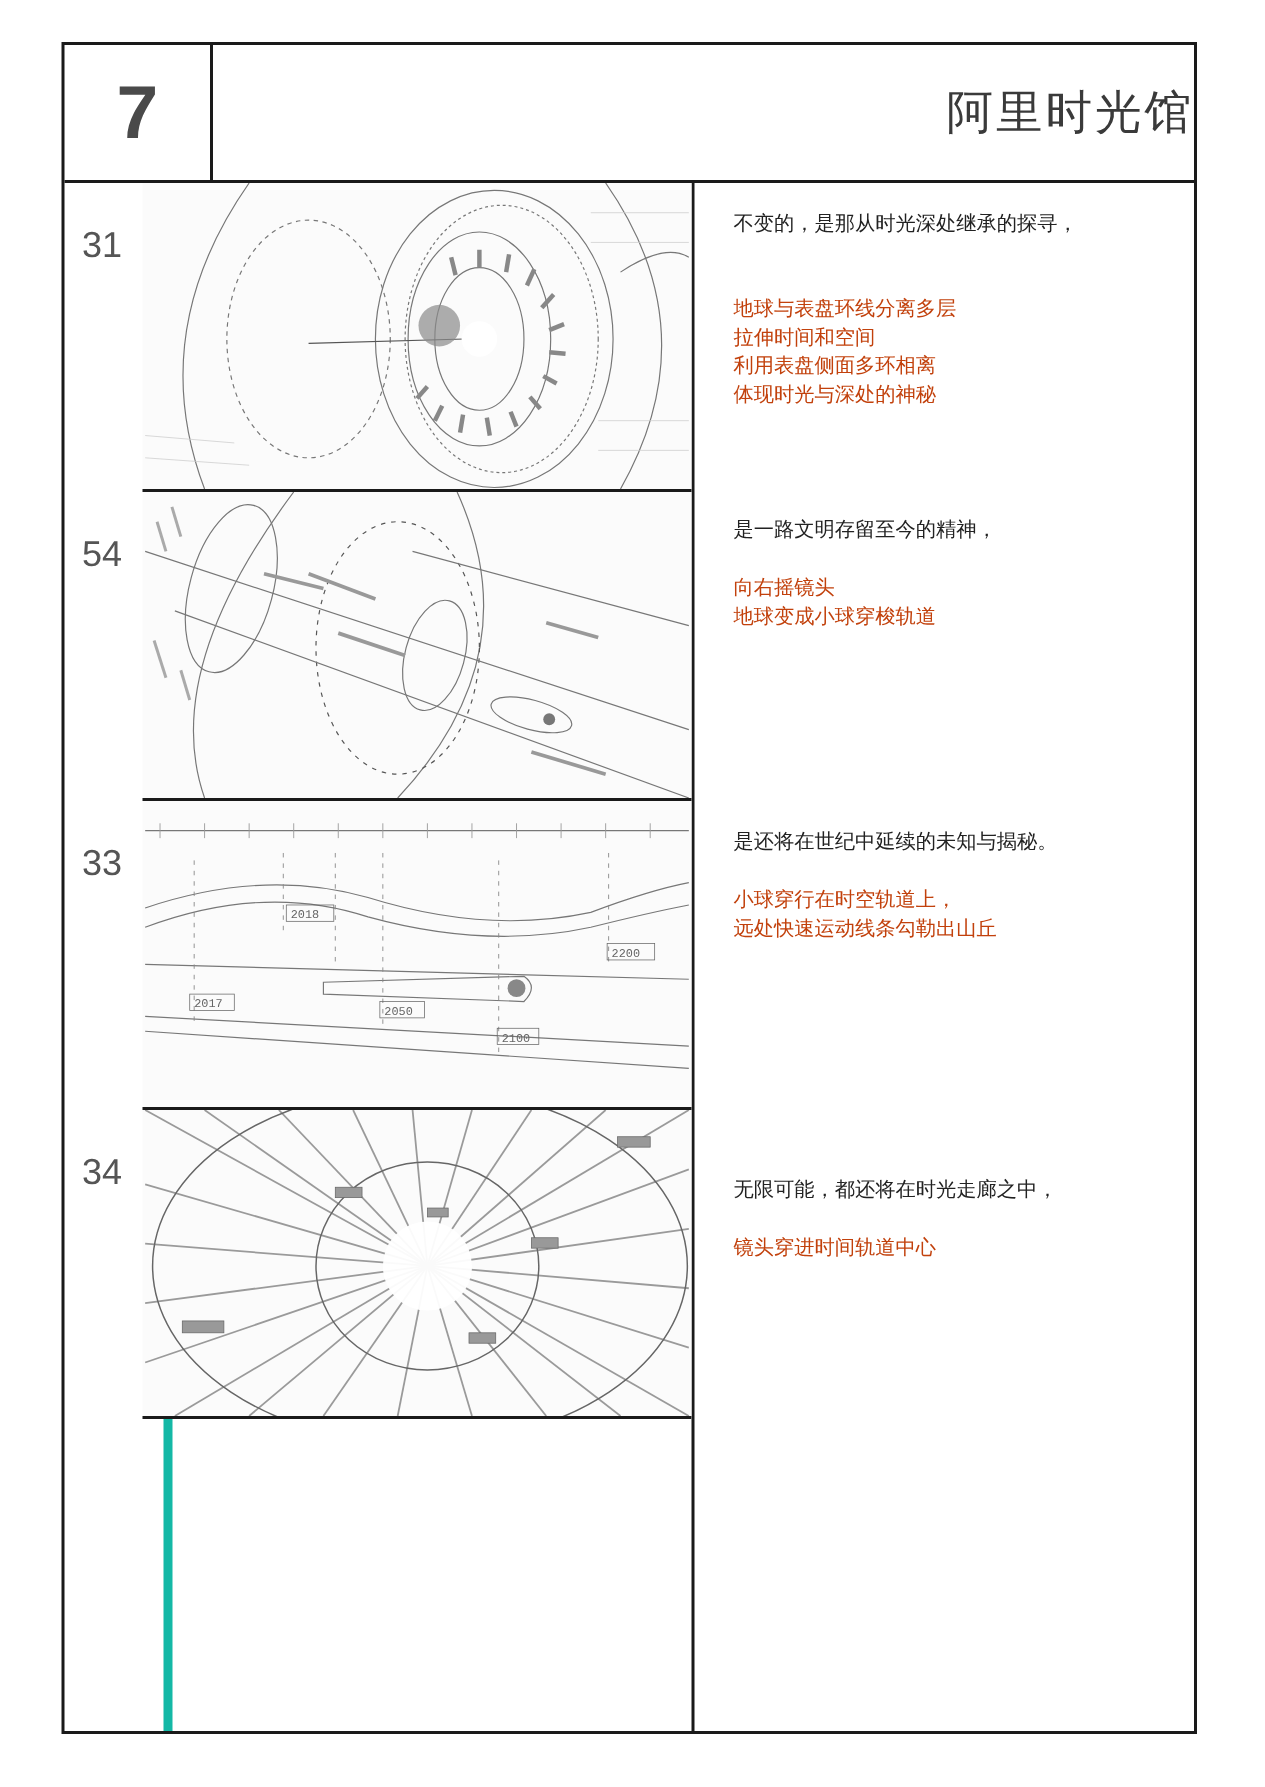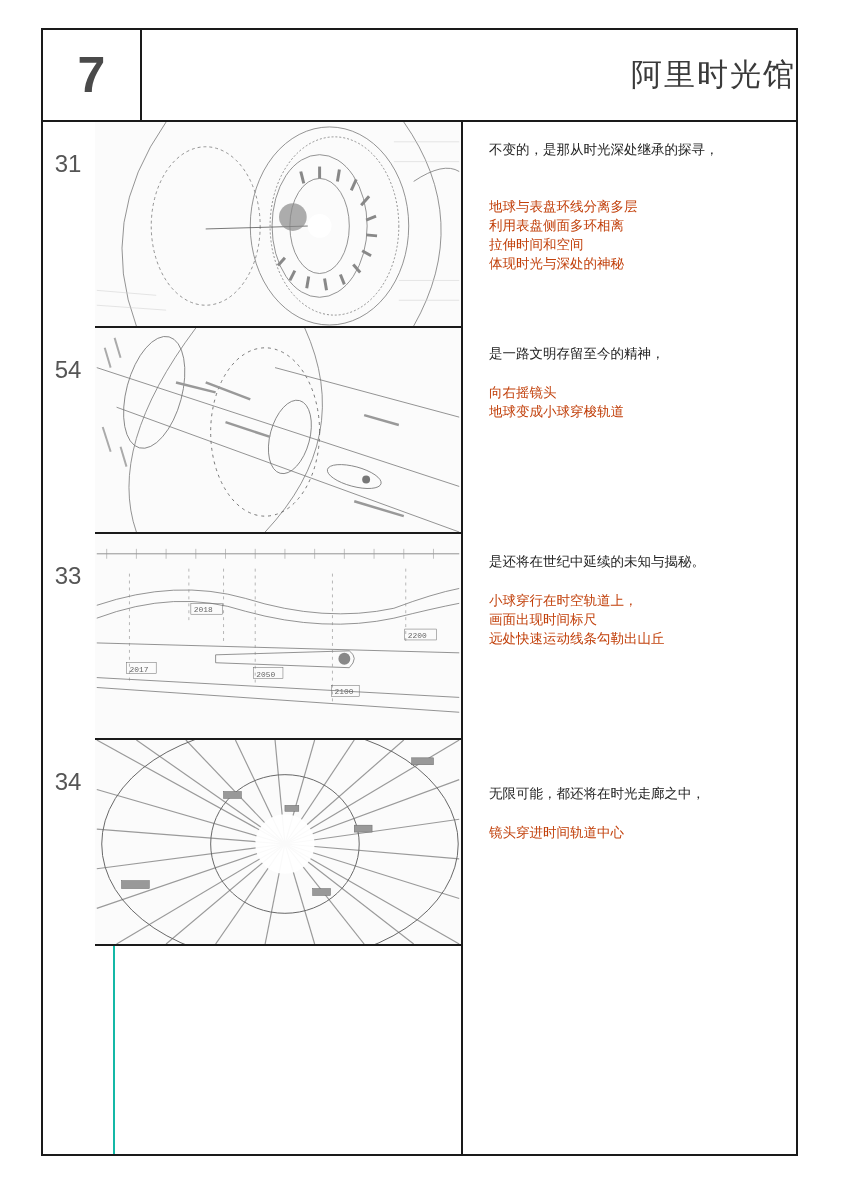--- a/index.html
+++ b/index.html
@@ -15,21 +15,21 @@
   .page-num-cell { position: absolute; left: 0; top: 0; width: 99px; height: 90px;
                    border-right: 2px solid #1a1a1a; box-sizing: border-box;
                    display: flex; align-items: center; justify-content: center; }
   .page-num { font-family: "Liberation Sans", sans-serif; font-weight: bold; font-size: 50px; color: #4a4a4a; }
   .title-cell { position: absolute; left: 99px; top: 0; right: 0; height: 90px;
                 display: flex; align-items: center; justify-content: flex-end; }
   .title { font-size: 31px; color: #3a3a3a; letter-spacing: 2px; padding-left: 0px; }
 
   
   .num-col { position: absolute; left: 0; top: 92px; width: 72px; bottom: 0;
-             border-right: 2px solid #14b8a6; box-sizing: border-box; }
+             border-right: 6px solid #14b8a6; box-sizing: border-box; }
   .shot-num { position: absolute; left: 0; width: 50px; text-align: center;
               font-family: "Liberation Sans", sans-serif; font-size: 24px; color: #555; }
 
   .img-col { position: absolute; left: 52px; top: 92px; width: 368px; bottom: 0;
              border-right: 2px solid #1a1a1a; box-sizing: border-box; }
   .frame { position: absolute; left: 0; width: 366px; height: 206px;
            border-bottom: 2px solid #1a1a1a; box-sizing: border-box; overflow: hidden; background: #fbfbfb; }
   .frame svg { width: 100%; height: 100%; display: block; }
 
   .note { position: absolute; left: 446px; width: 320px; font-size: 13.5px; line-height: 19px; }
@@ -223,37 +223,36 @@
             <rect x="318" y="18" width="22" height="7"></rect>
         </g>
       </svg>
     </div>
   </div>
 
   <div class="note" style="top:110px">
     <p class="dialog">不变的，是那从时光深处继承的探寻，</p>
     <div style="height:38px"></div>
     <p class="direction">地球与表盘环线分离多层</p>
+    <p class="direction">拉伸时间和空间</p>
     <p class="direction">利用表盘侧面多环相离</p>
-    <p class="direction">拉伸时间和空间</p>
     <p class="direction">体现时光与深处的神秘</p>
   </div>
 
   <div class="note" style="top:314px">
     <p class="dialog">是一路文明存留至今的精神，</p>
     <div style="height:20px"></div>
     <p class="direction">向右摇镜头</p>
     <p class="direction">地球变成小球穿梭轨道</p>
   </div>
 
   <div class="note" style="top:522px">
     <p class="dialog">是还将在世纪中延续的未知与揭秘。</p>
     <div style="height:20px"></div>
     <p class="direction">小球穿行在时空轨道上，</p>
-    <p class="direction">画面出现时间标尺</p>
     <p class="direction">远处快速运动线条勾勒出山丘</p>
   </div>
 
   <div class="note" style="top:754px">
     <p class="dialog">无限可能，都还将在时光走廊之中，</p>
     <div style="height:20px"></div>
     <p class="direction">镜头穿进时间轨道中心</p>
   </div>
 
 </div>

